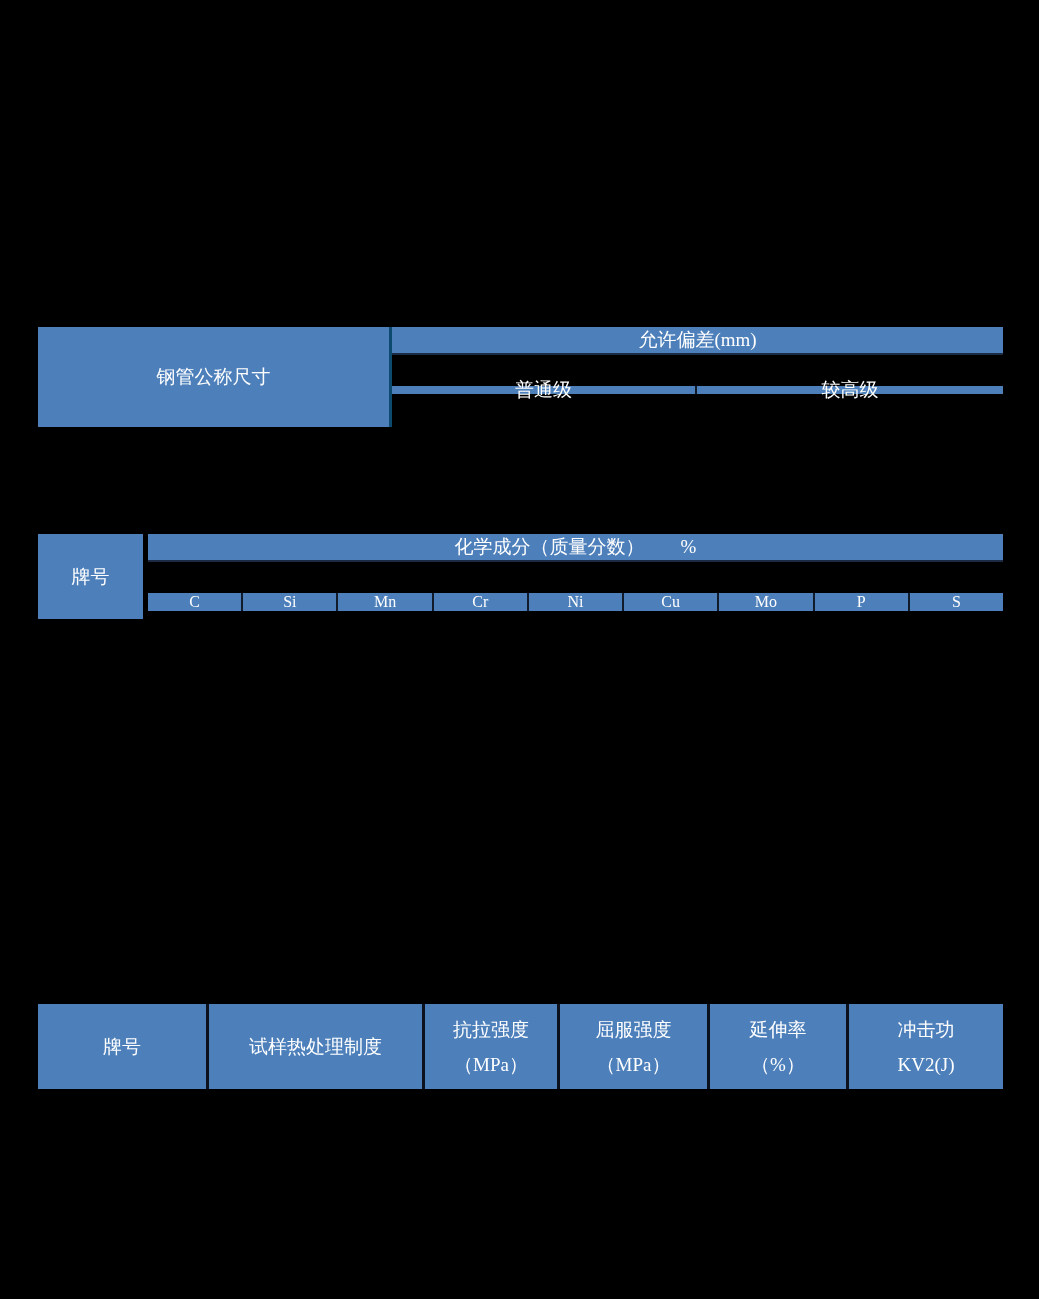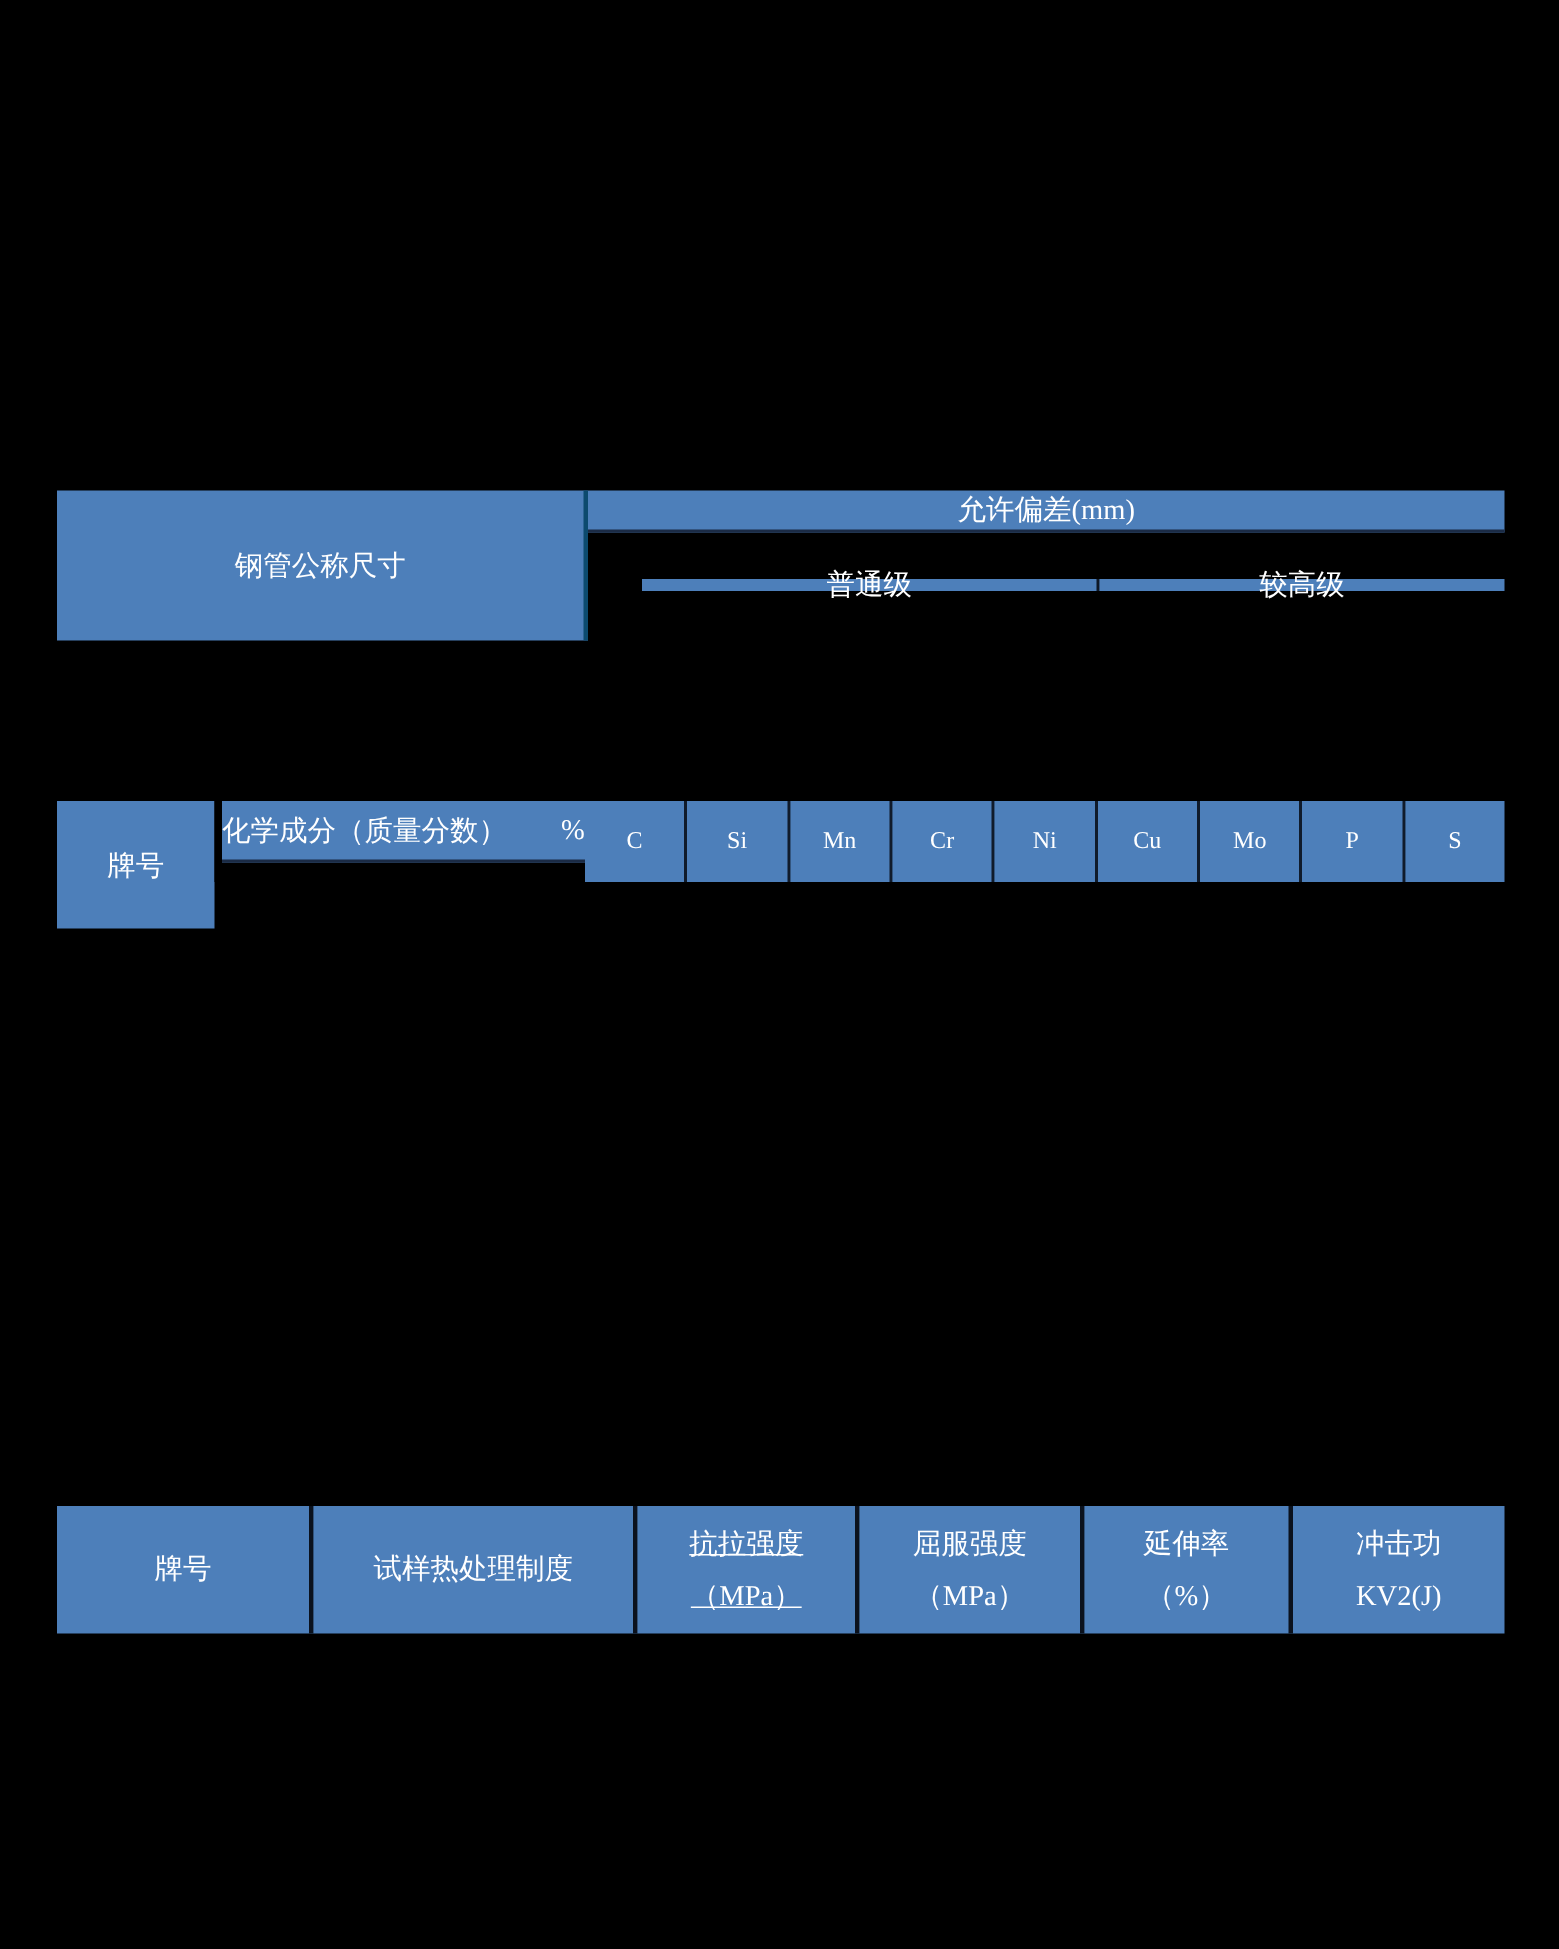--- a/index.html
+++ b/index.html
@@ -16,40 +16,40 @@
     background:#4d7fba;
     text-align:center;
     box-sizing:border-box;
     margin-top:31px;
   }
   
   #table1{position:absolute;left:38px;top:296px;width:965px;height:82px;display:flex;}
   #t1-left{width:354px;height:100px;border-right:3px solid #0c4a6e;font-size:19px;}
   #t1-right{width:611px;display:flex;flex-direction:column;}
   #t1-group{height:41px;border-bottom:2px solid #1b2b45;font-size:19px;}
-  #t1-sub{height:39px;display:flex;padding-left:36px;}
+  #t1-sub{height:39px;display:flex;}
   #t1-sub-1{width:305px;border-right:2px solid #0e1826;font-size:19px;}
   #t1-sub-2{flex:1;font-size:19px;}
   
   #table2{position:absolute;left:38px;top:503px;width:965px;height:85px;display:flex;}
   #t2-left{width:105px;height:85px;font-size:19px;}
   #t2-gap{width:5px;background:#000;}
-  #t2-right{flex:1;display:flex;flex-direction:row;}
+  #t2-right{flex:1;display:flex;flex-direction:column;}
   #t2-group{height:41px;border-bottom:2px solid #1b2b45;font-size:19px;}
   #t2-group .unit{margin-left:36px;}
   #t2-elems{flex:1;display:flex;}
   .t2-el{flex:1;font-size:16px;border-right:2px solid #101b2b;}
   .t2-el:last-child{border-right:none;}
   
   #table3{position:absolute;left:38px;top:973px;width:965px;height:116px;display:flex;}
   .t3-cell{font-size:19px;border-right:3px solid #0b121e;flex-direction:column;line-height:35px;}
   .t3-cell:last-child{border-right:none;}
   #t3-c0{width:171px;}
   #t3-c1{width:216px;}
-  #t3-c2{width:148px;text-decoration:underline;}
+  #t3-c2{width:135px;}
   #t3-c3{width:150px;}
   #t3-c4{width:139px;}
   #t3-c5{flex:1;}
   .t3-line{display:block;}
 </style>
 </head>
 <body>
 
 <div id="page">
 

